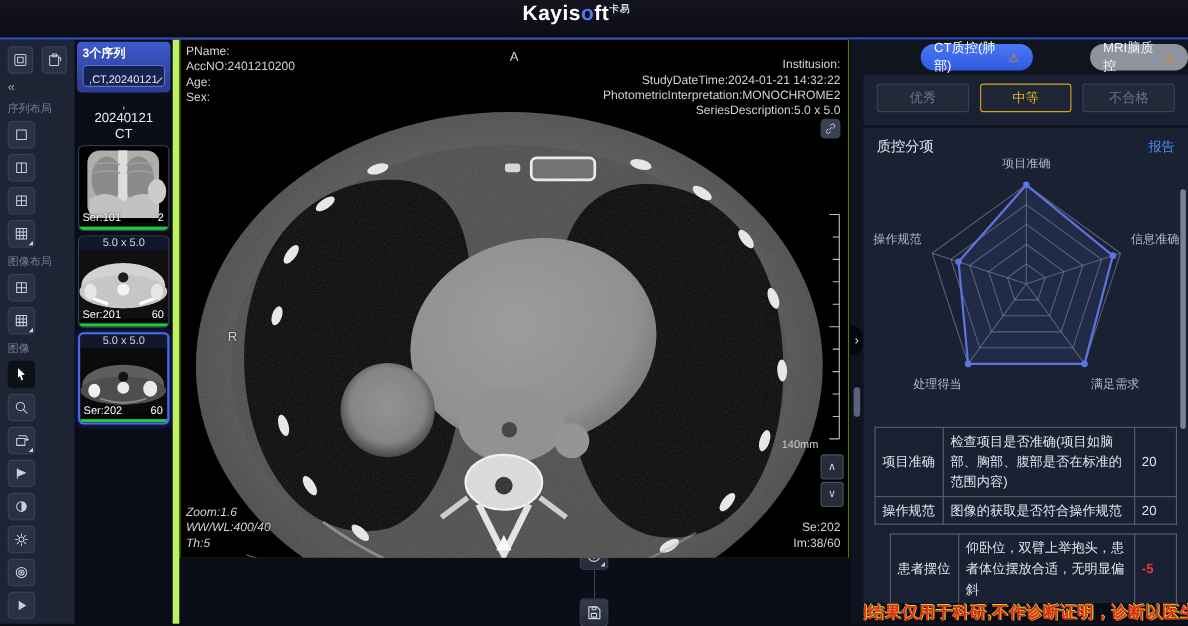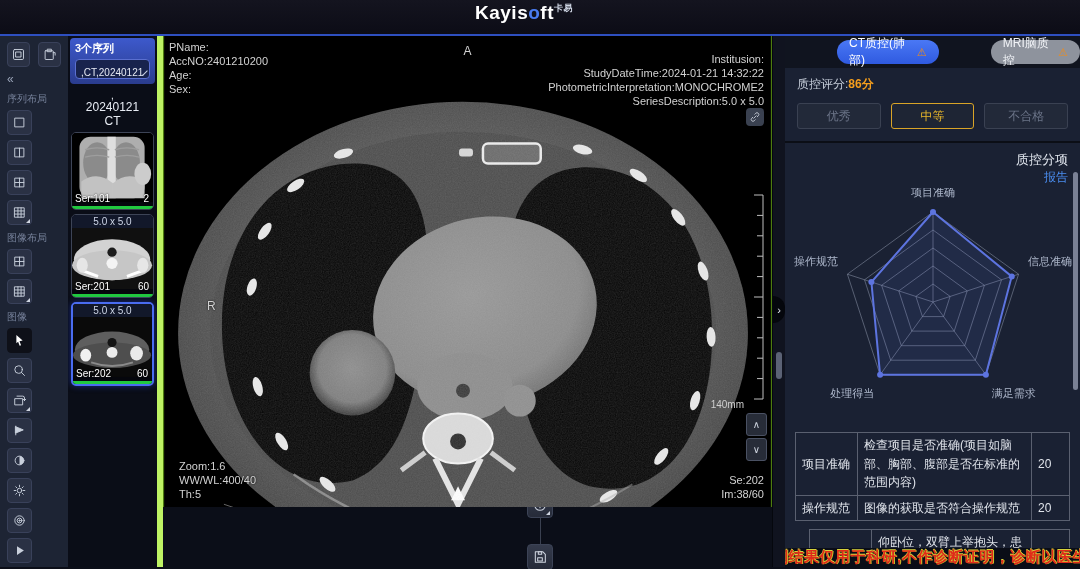--- a/index.html
+++ b/index.html
@@ -59,21 +59,21 @@
   .thumb .t-head { background:#12182a; color:#cdd5e6; text-align:center; font-size:10px; padding:1px 0; }
   .thumb .t-ser { position:absolute; left:3px; bottom:5px; color:#fff; font-size:10px; text-shadow:0 0 2px #000; }
   .thumb .t-cnt { position:absolute; right:4px; bottom:5px; color:#fff; font-size:10px; text-shadow:0 0 2px #000; }
   .thumb .t-bar { position:absolute; left:0; right:0; bottom:0; height:3px; background:#21c93f; }
 
   
   .viewer { position:relative; width:609px; height:471px; background:#4d7c0f; flex:0 0 auto; overflow:hidden; }
   .ov { position:absolute; color:#d2d2d2; font-size:11px; line-height:14px; text-shadow:0 0 2px #000; }
   .ov-tl { left:6px; top:4px; }
   .ov-tr { right:8px; top:16px; text-align:right; }
-  .ov-bl { left:16px; bottom:6px; }
+  .ov-bl { left:6px; bottom:6px;font-style:italic; }
   .ov-br { right:8px; bottom:6px; text-align:right; }
   .ov-a { left:50%; top:8px; transform:translateX(-50%); font-size:12px; }
   .ov-r { left:44px; top:263px; font-size:12px; }
   .linkbtn { position:absolute; right:8px; top:72px; width:18px; height:18px; border-radius:4px; background:#3a4150;
              display:flex; align-items:center; justify-content:center; cursor:pointer; }
   .linkbtn svg { width:12px; height:12px; stroke:#d7dce6; fill:none; stroke-width:1.6; }
   .ruler { position:absolute; right:6px; top:157px; }
   .ruler-label { position:absolute; right:28px; top:363px; color:#cfcfcf; font-size:10px; }
   .vscrollbtns { position:absolute; right:5px; bottom:46px; display:flex; flex-direction:column; gap:2px; }
   .vsb { width:21px; height:23px; background:#272c38; border:1px solid #4a5163; border-radius:3px; color:#cdd3de;
@@ -92,21 +92,21 @@
   .tab.active { background:linear-gradient(180deg,#4a78f5,#2f5ae0); color:#fff; }
   .tab.inactive { background:#8e939d; color:#f2f4f8; }
   .warn { color:#f08c1a; font-size:11px; }
   .scorebar { padding:8px 12px 2px; font-size:12px; color:#c8d0dc; }
   .scoreval { color:#f59e1d; font-weight:bold; }
   .grades { display:flex; gap:10px; padding:8px 12px 12px; }
   .grade { flex:1; height:26px; border:1px solid #3a4152; border-radius:3px; background:#222939; color:#6b7488;
            font-size:12px; display:flex; align-items:center; justify-content:center; cursor:pointer; }
   .grade.selected { border-color:#d9a427; color:#e8b62a; background:#1e2534; }
   .qc-div { height:2px; background:#0b0e16; }
-  .sechead { display:flex; justify-content:space-between; align-items:flex-end; padding:8px 12px 0;flex-direction:column; }
+  .sechead { display:flex; justify-content:space-between; align-items:flex-end; padding:8px 12px 0; }
   .sechead .st { color:#e2e7ef; font-size:13px; }
   .sechead .report { color:#4a8df0; font-size:12px; cursor:pointer; }
   .radarwrap { display:flex; justify-content:center; padding:2px 0 0; }
   .pscroll { position:absolute; right:2px; top:136px; width:5px; height:218px; background:#7a8195; border-radius:3px; cursor:pointer; }
   .qtable { margin:10px 10px 0; border-collapse:collapse; width:calc(100% - 20px); font-size:12px; color:#dfe3ea; }
   .qtable td { border:1px solid #5a6070; padding:3px 6px; vertical-align:middle; line-height:1.55; }
   .qtable .cname { width:62px; white-space:nowrap; }
   .qtable .cval { width:38px; text-align:left; }
   .subtable { margin:8px 10px 0 24px; width:calc(100% - 34px); }
   .red { color:#e53b3b; font-weight:bold; }
@@ -547,23 +547,20 @@
       <div class="tabs">
         <div class="tab active">
           <span>CT质控(肺部)</span>
           <span class="warn">⚠</span>
         </div>
         <div class="tab inactive">
           <span>MRI脑质控</span>
           <span class="warn">⚠</span>
         </div>
       </div>
-      <div class="scorebar">
-        <span>质控评分:</span><span class="scoreval">86分</span>
-      </div>
       <div class="grades">
         <div class="grade">优秀</div>
         <div class="grade selected">中等</div>
         <div class="grade">不合格</div>
       </div>
       <div class="qc-div"></div>
       <div class="sechead">
         <span class="st">质控分项</span>
         <span class="report">报告</span>
       </div>

